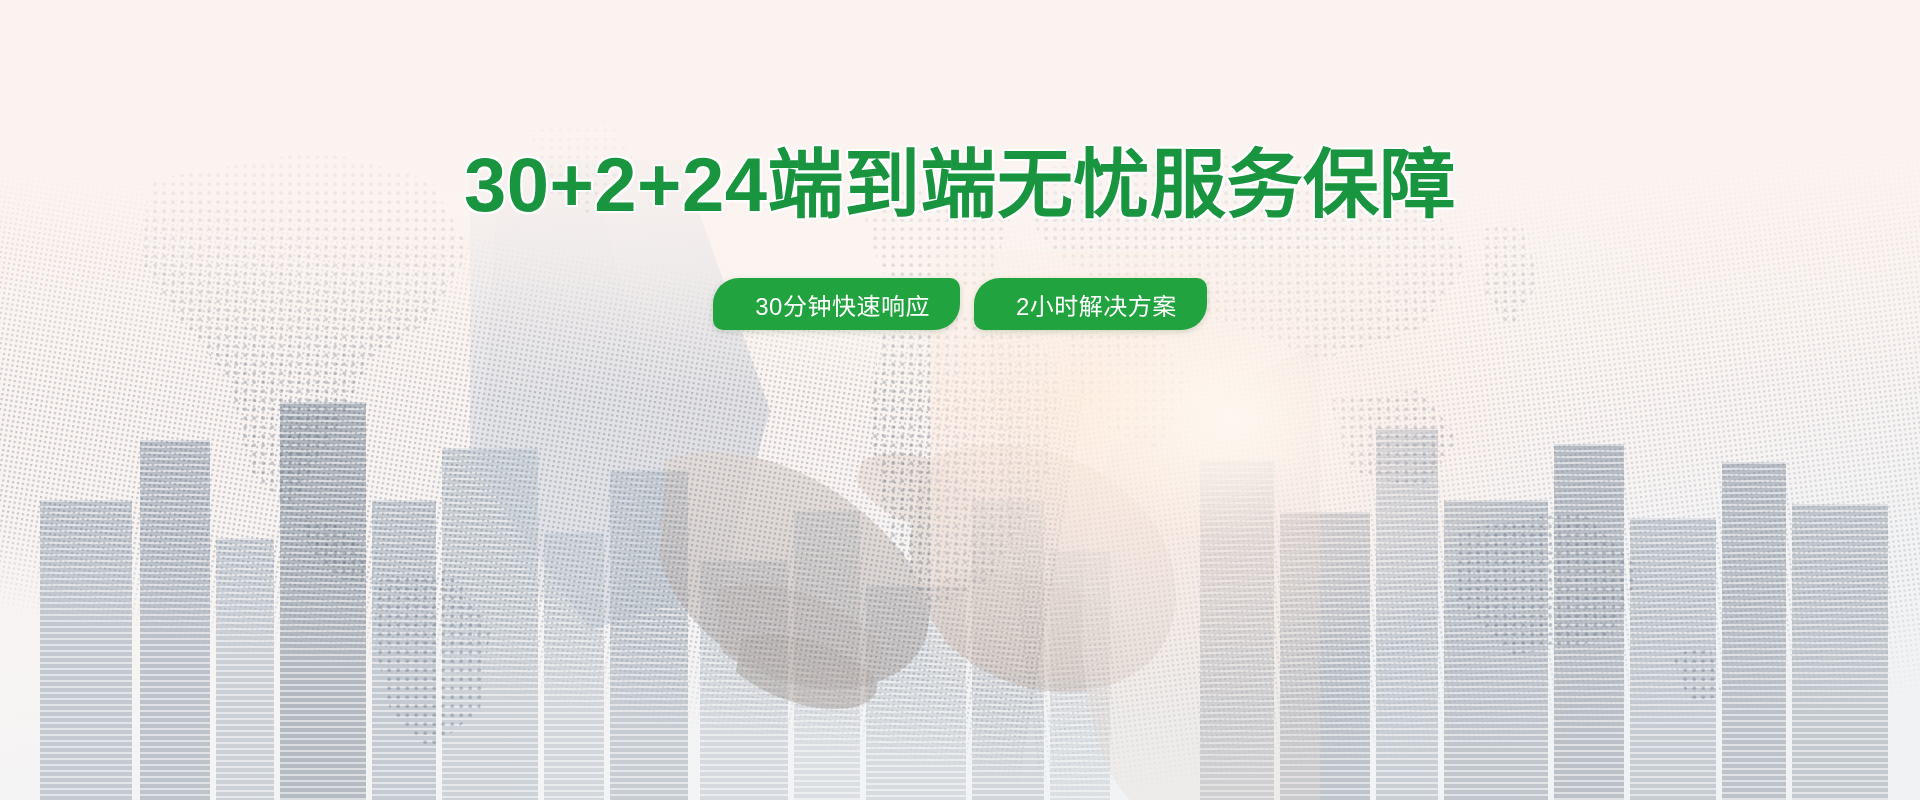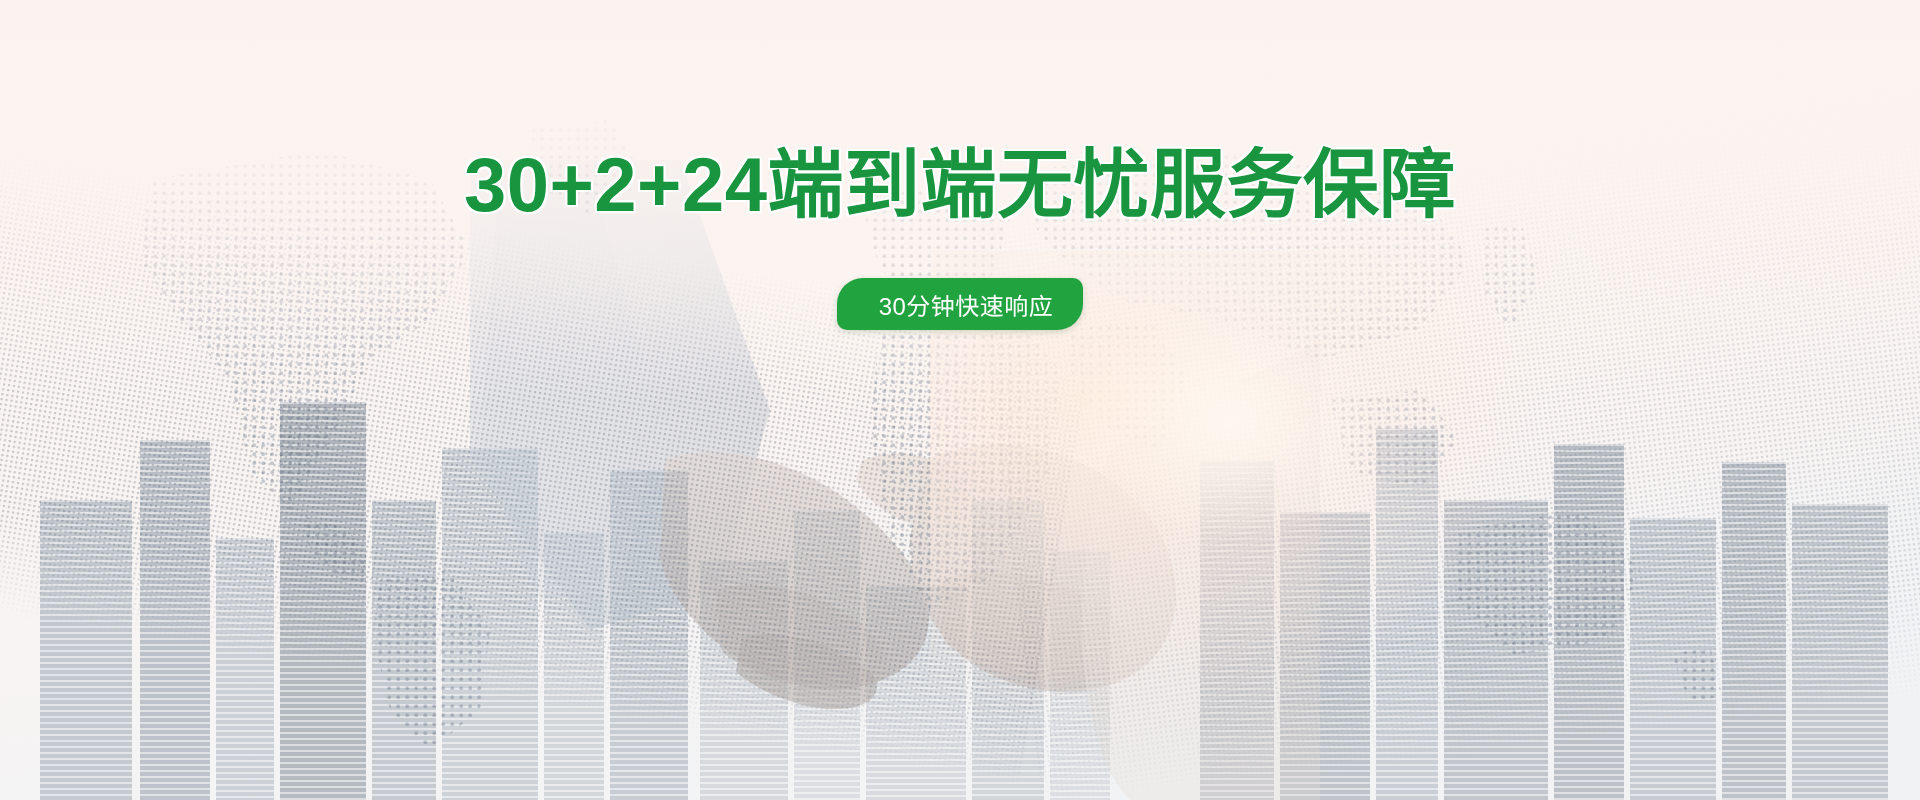--- a/index.html
+++ b/index.html
@@ -261,16 +261,19 @@
 
   <div class="content">
 
     <h1 class="headline">30+2+24端到端无忧服务保障</h1>
 
 
     <div class="pillrow">
       <div class="pill">
         <span class="pill-label">30分钟快速响应</span>
       </div>
+      <div class="pill">
+        <span class="pill-label">2小时解决方案</span>
+      </div>
     </div>
 
   </div>
 </div>
 
 </body></html>

